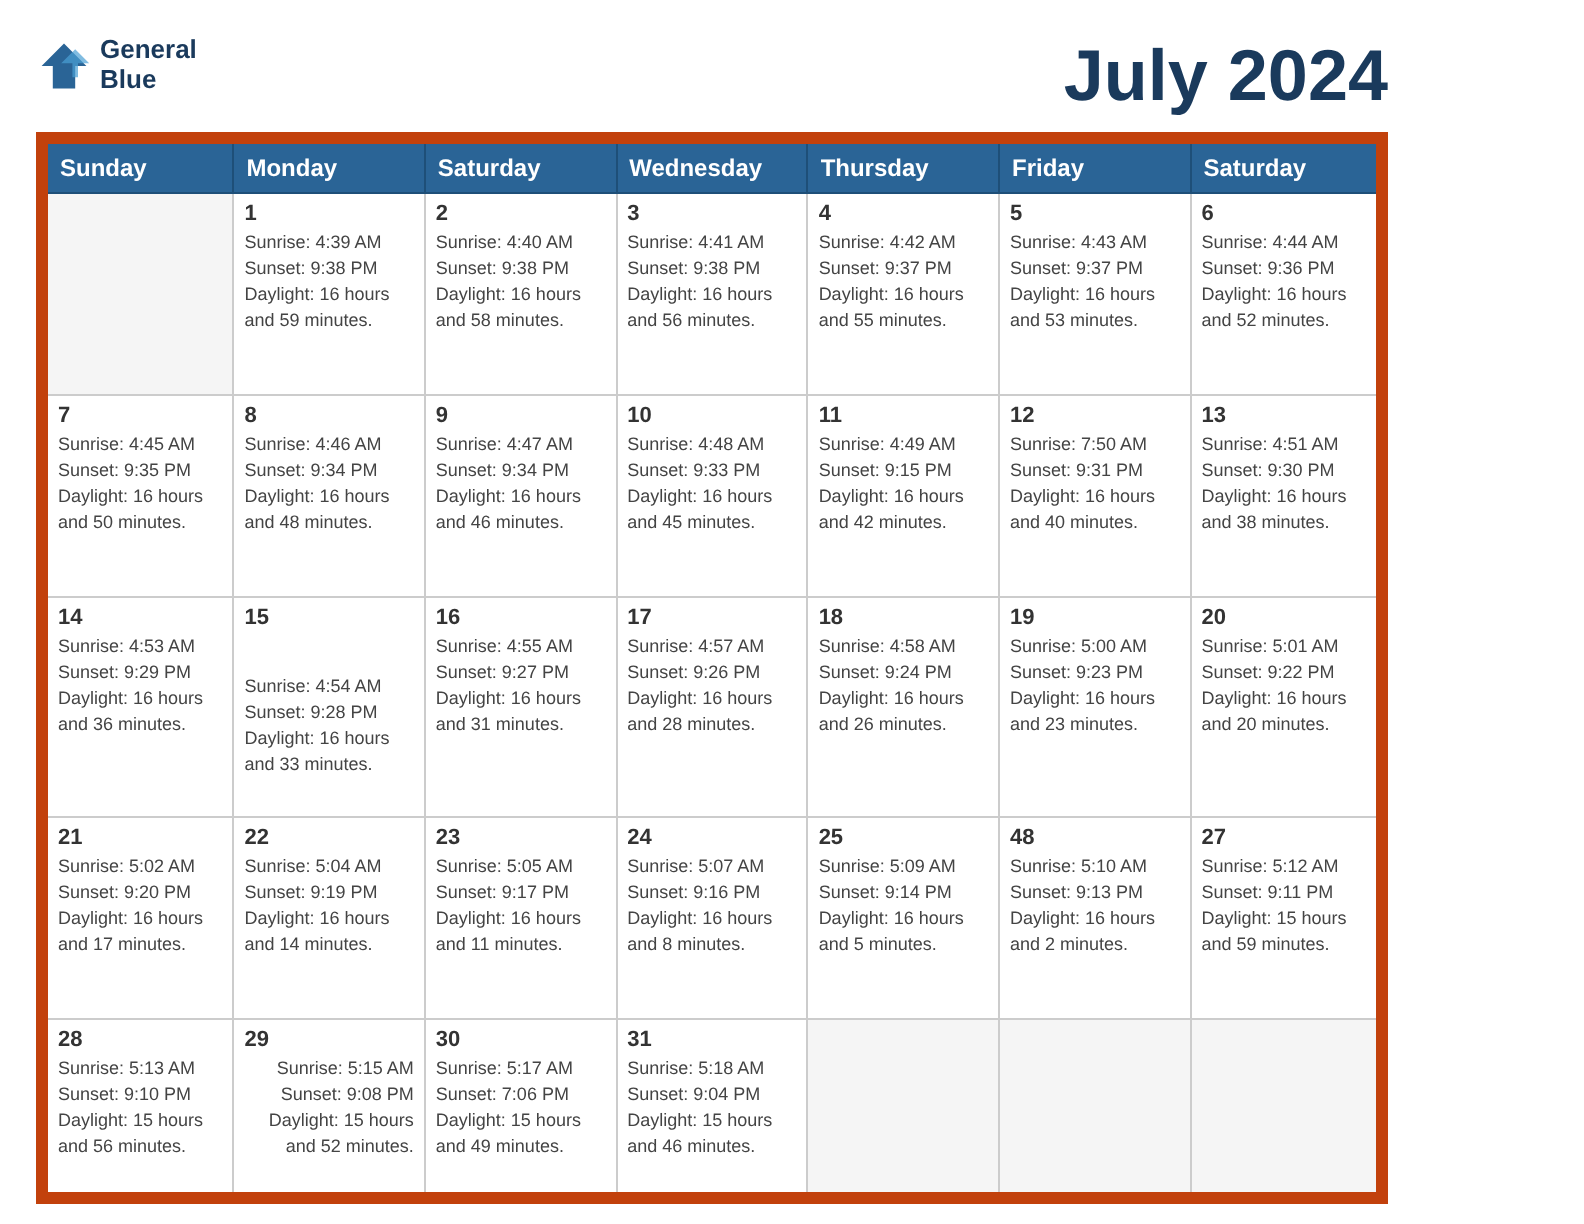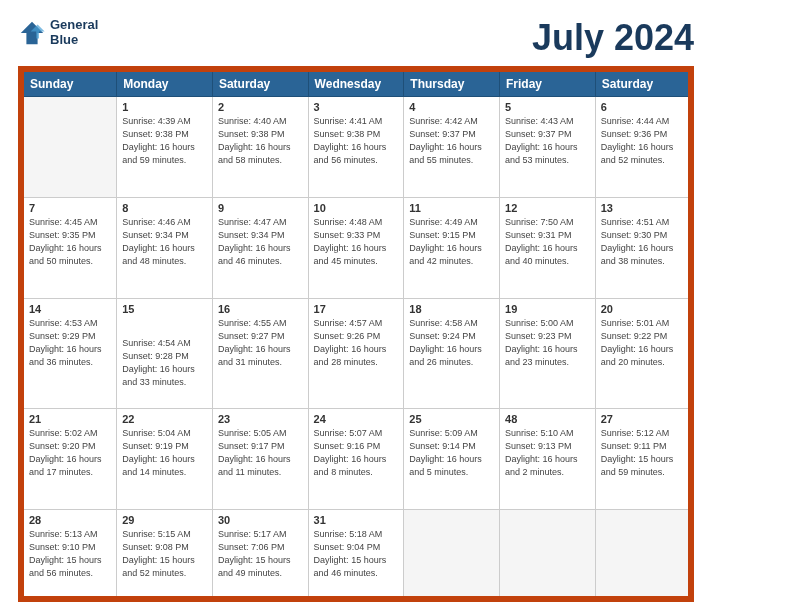--- a/index.html
+++ b/index.html
@@ -330,21 +330,21 @@
         <tr class="last-row">
           <td>
             <span class="day-number">28</span>
             <div class="day-info" style="white-space: pre-line;">Sunrise: 5:13 AM
 Sunset: 9:10 PM
 Daylight: 15 hours
 and 56 minutes.</div>
           </td>
           <td>
             <span class="day-number">29</span>
-            <div class="day-info" style="white-space: pre-line;">Sunrise: 5:15 AM
+            <div class="day-info" style="white-space: pre-line; text-align: right;">Sunrise: 5:15 AM
 Sunset: 9:08 PM
 Daylight: 15 hours
 and 52 minutes.</div>
           </td>
           <td>
             <span class="day-number">30</span>
             <div class="day-info" style="white-space: pre-line;">Sunrise: 5:17 AM
 Sunset: 7:06 PM
 Daylight: 15 hours
 and 49 minutes.</div>

